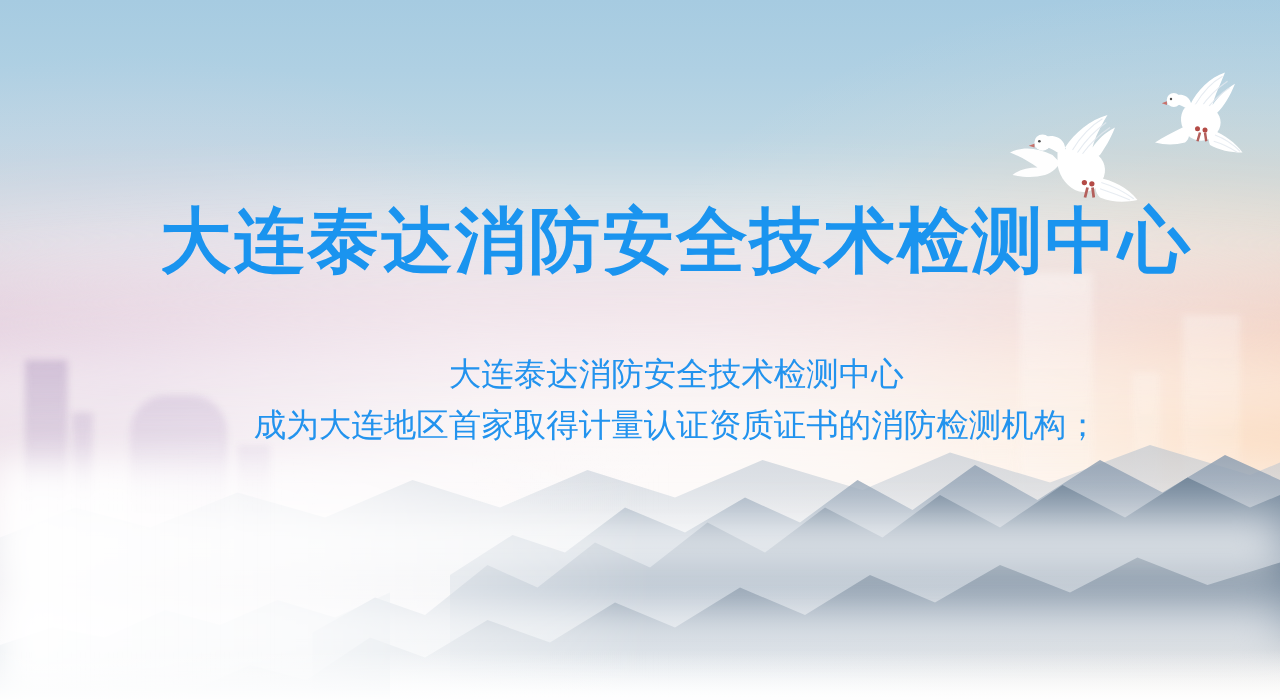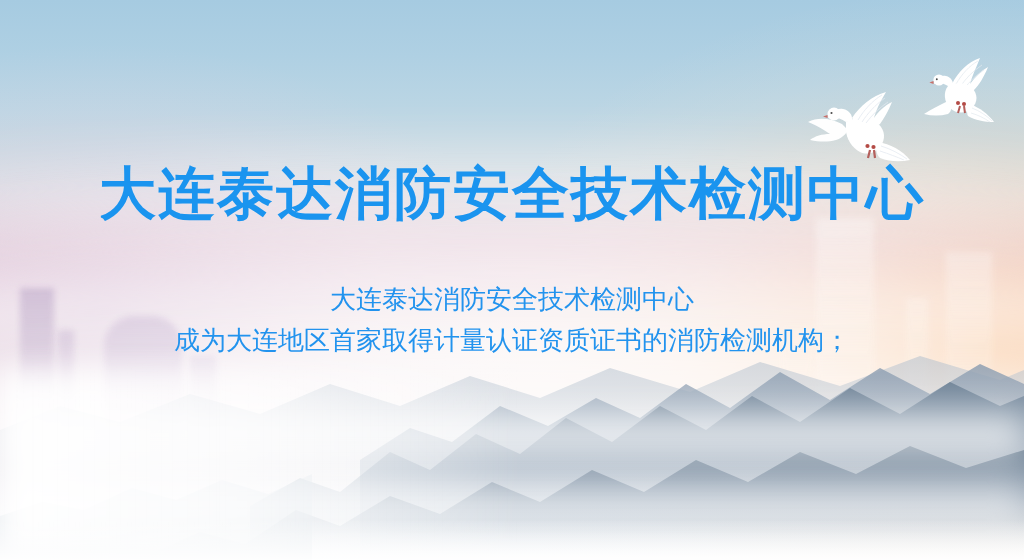--- a/index.html
+++ b/index.html
@@ -141,20 +141,21 @@
   
   .dove { position: absolute; pointer-events: none; }
   .dove svg { display: block; }
   .dove-left  { left: 806px; top: 88px;  }
   .dove-right { left: 922px; top: 56px;  }
 
   
   .content {
     position: absolute;
     inset: 0;
+    margin-left: 29px;
   }
   .headline {
     position: absolute;
     left: 0;
     top: 164px;
     width: 1024px;
     text-align: center;
     font-size: 57px;
     font-weight: bold;
     letter-spacing: 2px;

